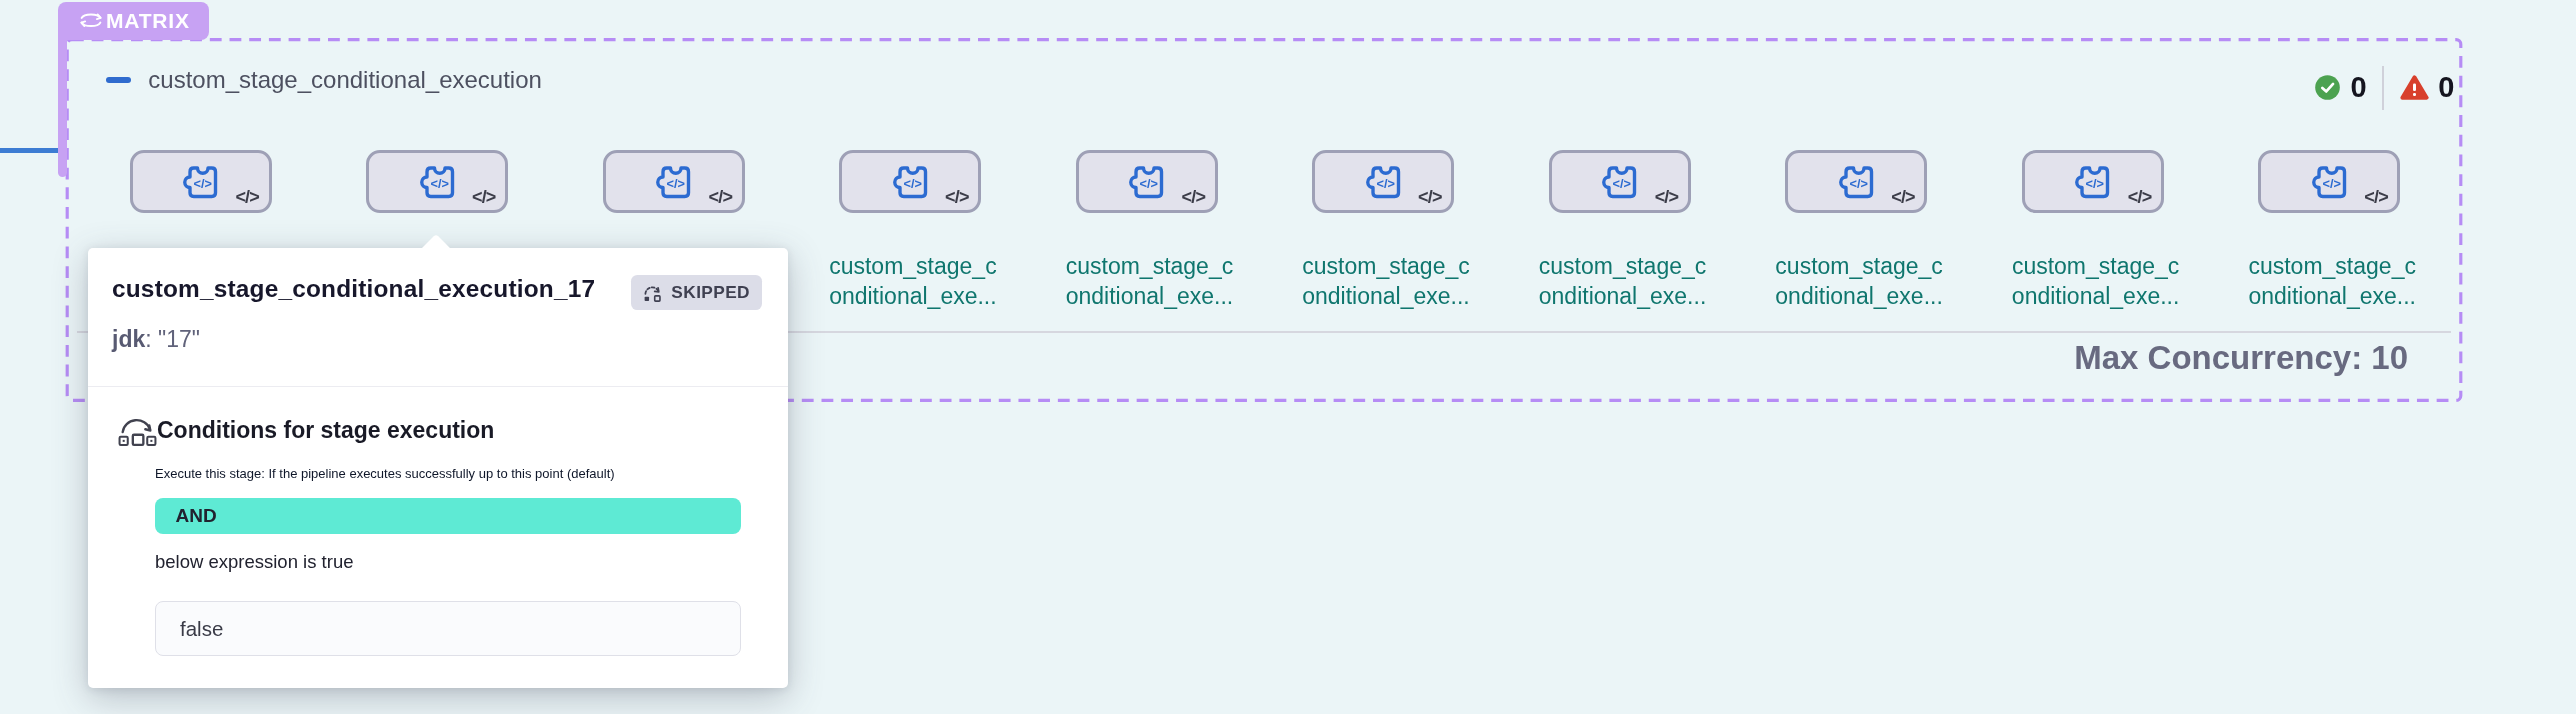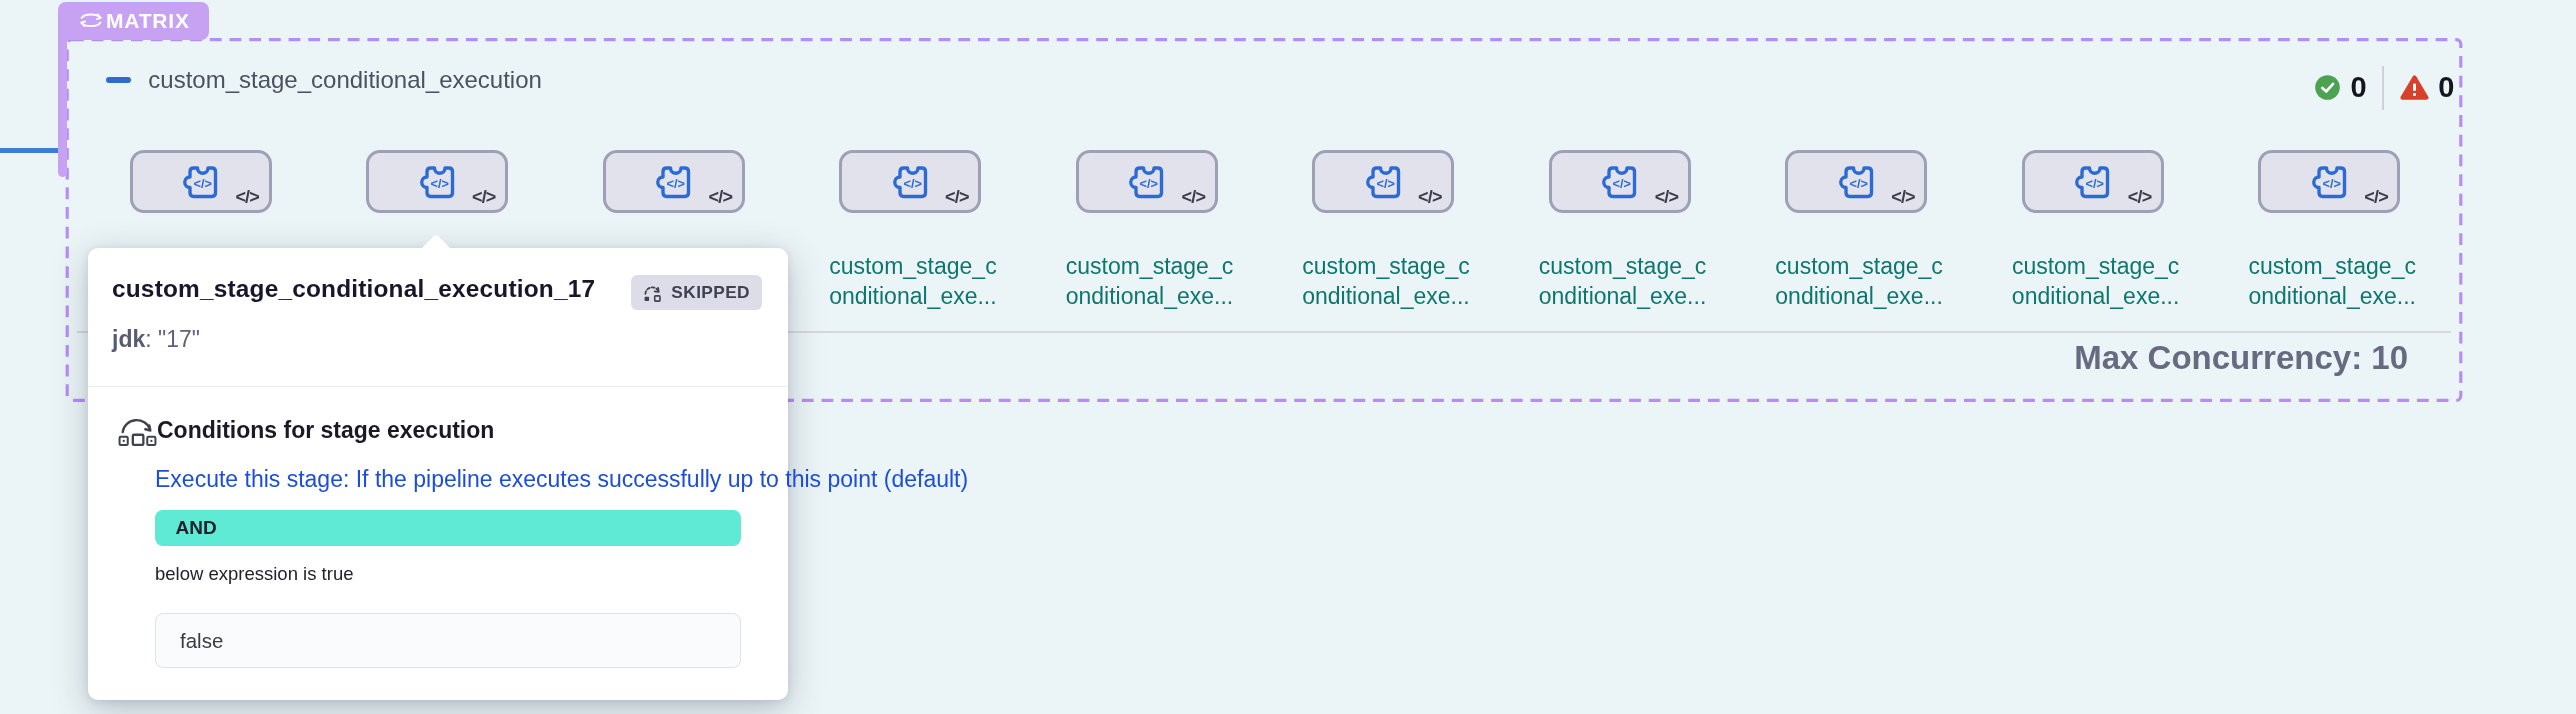--- a/index.html
+++ b/index.html
@@ -35,42 +35,42 @@
     box-sizing:border-box;display:flex;align-items:center;justify-content:center;cursor:pointer;
   }
   .code-glyph{position:absolute;right:9.5px;bottom:1.6px;font-size:18px;font-weight:700;color:#3c3d49;letter-spacing:-0.8px;}
   .stage-label{margin-top:38px;text-align:right;font-size:23px;line-height:30px;color:#0f766e;}
   
   .footer-divider{position:absolute;left:77px;top:331px;width:2374px;height:1.6px;background:#d6d7df;}
   .max-concurrency{position:absolute;right:168px;top:339px;font-size:33px;font-weight:700;color:#686a80;}
   
   .tooltip{
     position:absolute;left:88px;top:248px;width:700px;box-sizing:border-box;
-    background:#ffffff;border-radius:10px;z-index:10;
+    background:#ffffff;border-radius:5px;z-index:10;
     box-shadow:0 9.5px 35px rgba(70,72,92,.30), 0 1.6px 8px rgba(40,41,61,.10);
     padding:27px 0 32px 0;
   }
   .tooltip-caret{
     position:absolute;left:336px;top:-9.5px;width:24px;height:24px;background:#ffffff;
     transform:rotate(45deg);border-radius:3.2px;
   }
   .tt-head{display:flex;align-items:flex-start;justify-content:space-between;padding:0 26px 0 24px;}
   .tt-title{font-size:24.4px;font-weight:700;color:#17172b;letter-spacing:0.2px;}
   .tt-badge{
     display:flex;align-items:center;gap:7px;flex:none;margin-left:24px;
     background:#dcdde8;border-radius:6.3px;padding:7px 12px;
     font-size:17.3px;font-weight:700;color:#3f4051;letter-spacing:0.4px;
   }
   .tt-param{padding:0 24px;margin-top:16px;font-size:23px;color:#60627a;}
   .tt-param b{font-weight:700;color:#585a72;}
   .tt-divider{margin-top:33px;border:0;border-top:1.6px solid #ececf1;}
   .cond{padding:20.5px 47px 0 67px;}
   .cond-head{display:flex;align-items:center;margin-left:-37px;}
   .cond-title{font-size:23px;font-weight:700;color:#191a26;}
-  .cond-default{margin-top:19px;font-size:23px;color:#1d4ed8;white-space:nowrap;}
+  .cond-default{margin-top:19px;font-size:13px;color:#0f172a;white-space:nowrap;}
   .cond-operator{
     margin-top:17.3px;height:36px;background:#5eead4;border-radius:8px;
     display:flex;align-items:center;padding-left:20.5px;
     font-size:19px;font-weight:700;color:#21222f;
   }
   .cond-caption{margin-top:17.3px;font-size:18.5px;color:#21222f;}
   .cond-expression{
     margin-top:28px;height:55px;background:#fafbfd;border:1.6px solid #dfe0e8;border-radius:8px;
     display:flex;align-items:center;padding-left:24px;box-sizing:border-box;
     font-size:20.5px;color:#3a3b47;text-align:right;

